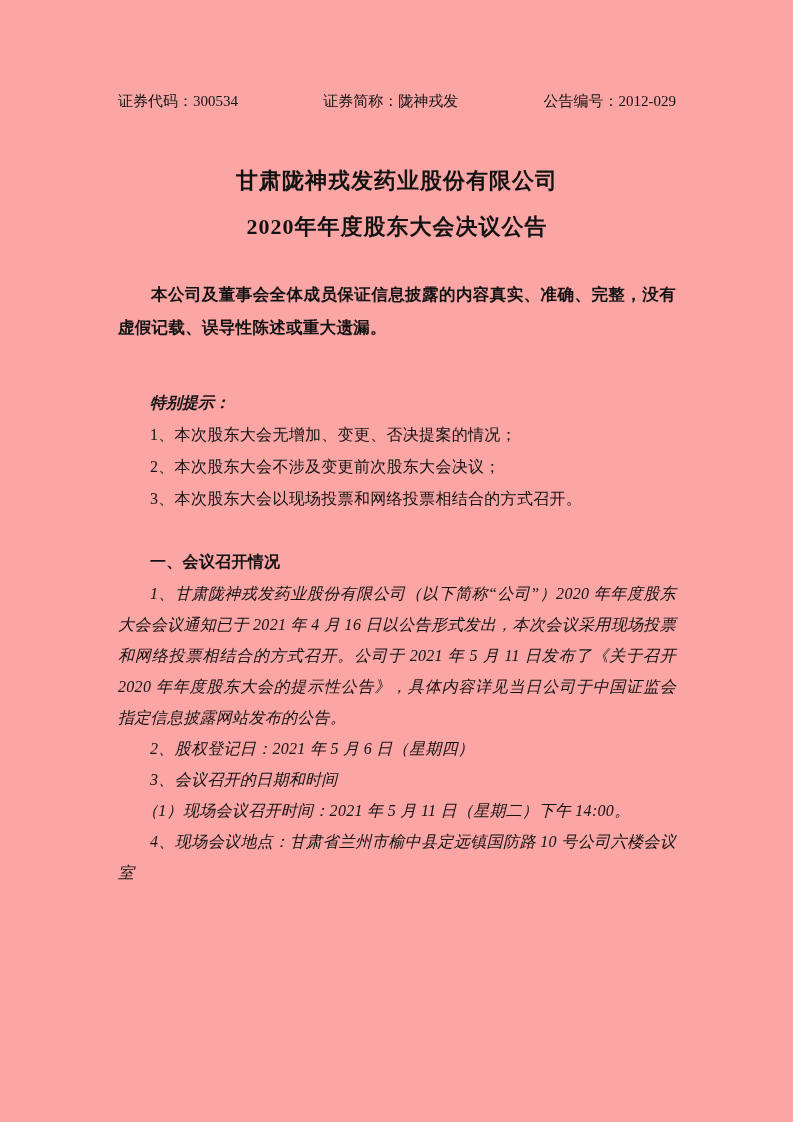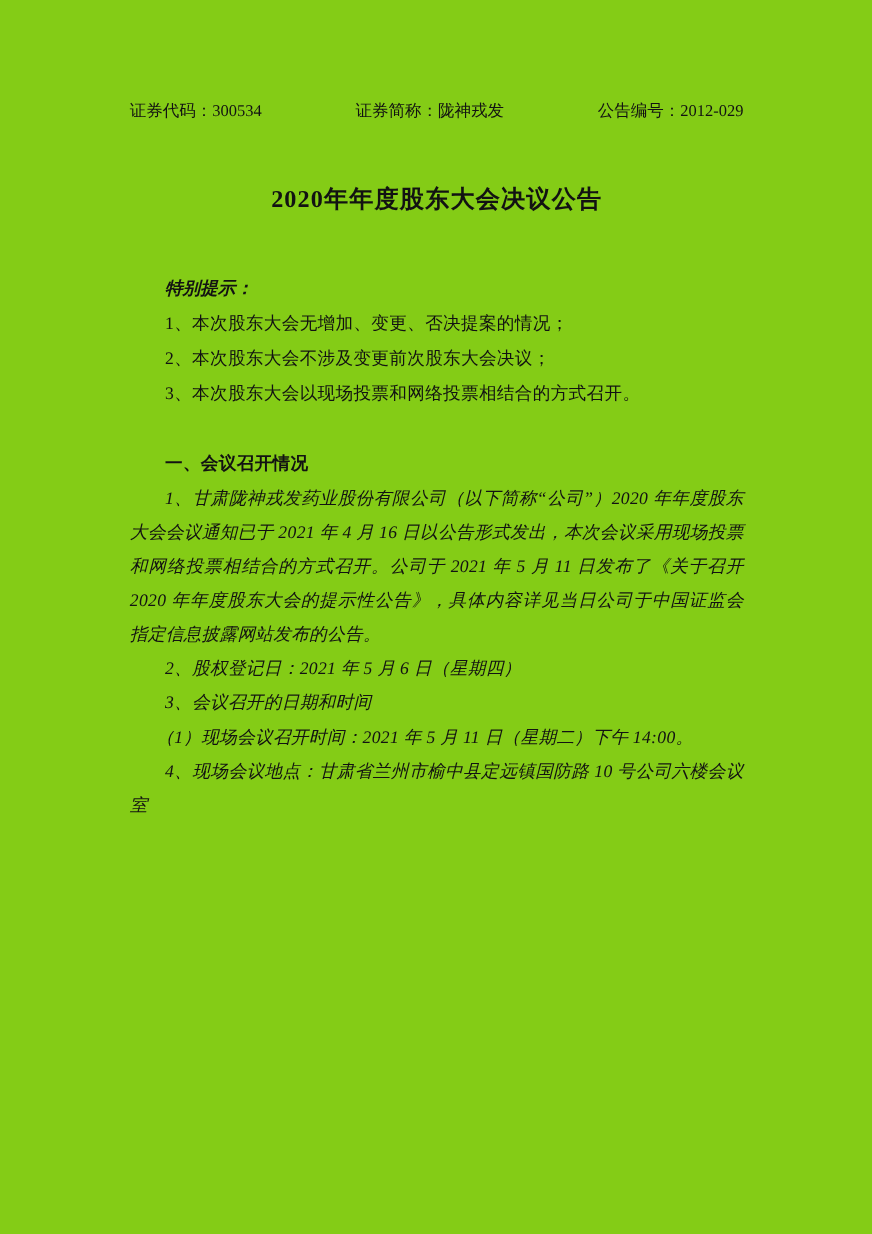--- a/index.html
+++ b/index.html
@@ -5,21 +5,21 @@
   html, body {
     margin: 0;
     padding: 0;
     background: #ffffff;
   }
   .page {
     position: relative;
     width: 793px;
     height: 1122px;
     margin: 0 auto;
-    background: #84cc16;
+    background: #fca5a5;
     box-sizing: border-box;
     padding: 0 117px 0 118px;
     font-family: "Liberation Serif", "DejaVu Serif", serif;
     color: #121212;
     overflow: hidden;
   }
   .doc-header {
     display: flex;
     justify-content: space-between;
     align-items: baseline;
@@ -89,23 +89,25 @@
 
 <div class="page">
 
   <div class="doc-header">
     <span>证券代码：300534</span>
     <span>证券简称：陇神戎发</span>
     <span>公告编号：2012-029</span>
   </div>
 
   <h1 class="doc-title">
+    <span class="title-line">甘肃陇神戎发药业股份有限公司</span>
     <span class="title-line">2020年年度股东大会决议公告</span>
   </h1>
 
+  <p class="disclaimer">本公司及董事会全体成员保证信息披露的内容真实、准确、完整，没有虚假记载、误导性陈述或重大遗漏。</p>
 
   <p class="notice-heading">特别提示：</p>
   <p class="notice-item">1、本次股东大会无增加、变更、否决提案的情况；</p>
   <p class="notice-item">2、本次股东大会不涉及变更前次股东大会决议；</p>
   <p class="notice-item">3、本次股东大会以现场投票和网络投票相结合的方式召开。</p>
 
   <h2 class="section-heading">一、会议召开情况</h2>
 
   <p class="body-para">1、甘肃陇神戎发药业股份有限公司（以下简称“公司”）2020 年年度股东大会会议通知已于 2021 年 4 月 16 日以公告形式发出，本次会议采用现场投票和网络投票相结合的方式召开。公司于 2021 年 5 月 11 日发布了《关于召开 2020 年年度股东大会的提示性公告》，具体内容详见当日公司于中国证监会指定信息披露网站发布的公告。</p>
   <p class="body-para">2、股权登记日：2021 年 5 月 6 日（星期四）</p>

